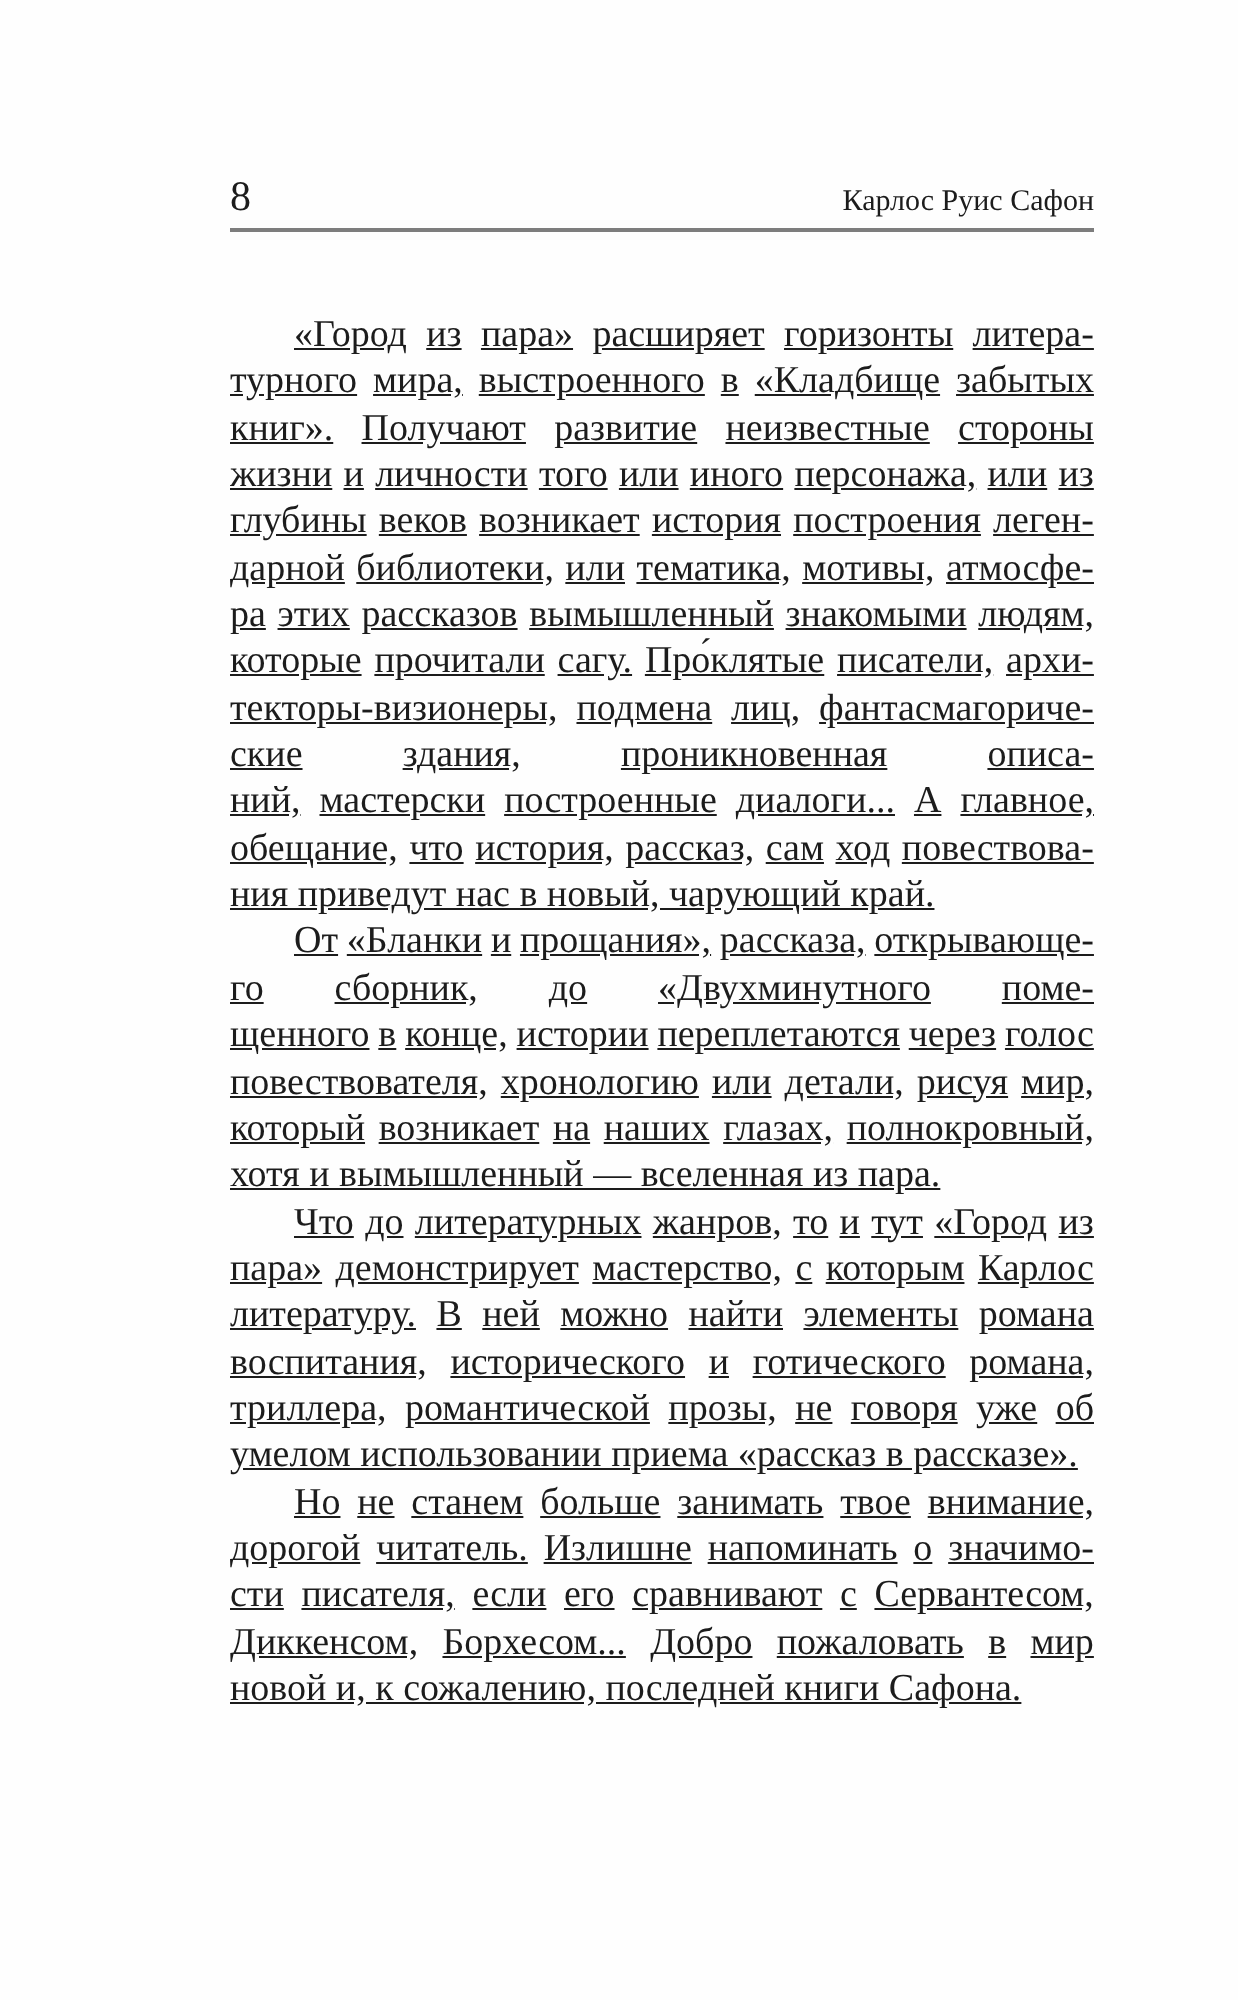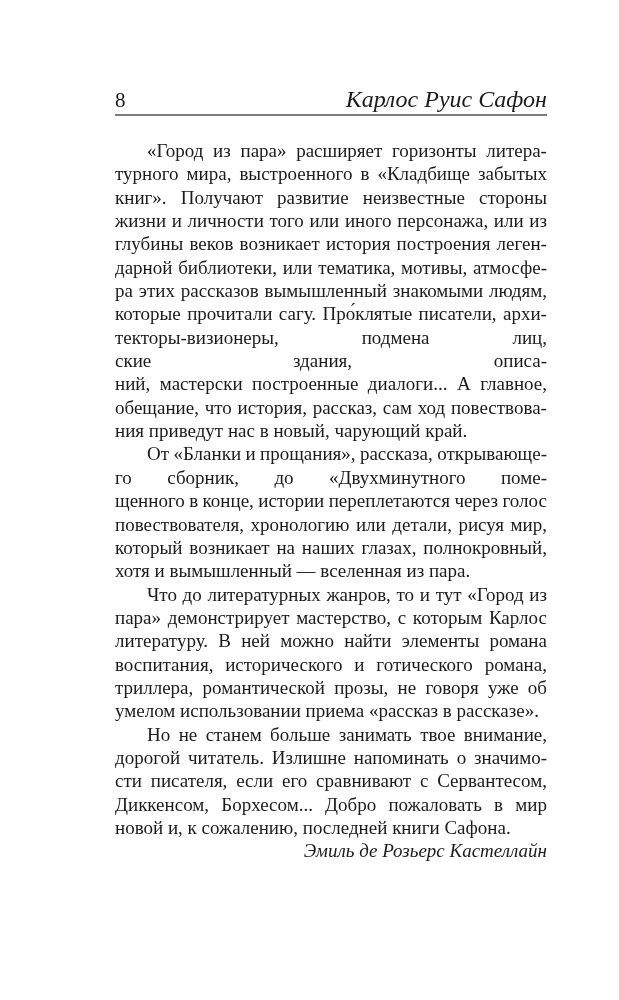--- a/index.html
+++ b/index.html
@@ -26,34 +26,34 @@
     display: flex;
     justify-content: space-between;
     align-items: baseline;
     height: 24px;
   }
   .page-number {
     font-size: 21px;
     letter-spacing: 0.5px;
   }
   .running-head-title {
-    font-size: 24px;
-    font-style: italic;
+    font-size: 15px;
   }
   .header-rule {
     margin-top: 4px;
     height: 2px;
     background: #7d7d7d;
   }
   .body-text {
     position: absolute;
     left: 115px;
-    top: 139px;
+    top: 156px;
     width: 432px;
     font-size: 19px;
+    text-decoration: underline;
   }
   .paragraph { margin: 0; }
   .line {
     display: flex;
     justify-content: space-between;
     height: 23.35px;
     line-height: 23.35px;
     overflow: hidden;
     white-space: nowrap;
   }
@@ -149,24 +149,26 @@
           <span>прочитали</span>
           <span>сагу.</span>
           <span>Про́клятые</span>
           <span>писатели,</span>
           <span>архи-</span>
         </div>
         <div class="line">
           <span>текторы-визионеры,</span>
           <span>подмена</span>
           <span>лиц,</span>
+          <span>фантасмагориче-</span>
         </div>
         <div class="line">
           <span>ские</span>
           <span>здания,</span>
+          <span>проникновенная</span>
           <span>описа-</span>
         </div>
         <div class="line">
           <span>ний,</span>
           <span>мастерски</span>
           <span>построенные</span>
           <span>диалоги...</span>
           <span>А</span>
           <span>главное,</span>
         </div>
@@ -301,16 +303,15 @@
         <div class="line">
           <span>Диккенсом,</span>
           <span>Борхесом...</span>
           <span>Добро</span>
           <span>пожаловать</span>
           <span>в</span>
           <span>мир</span>
         </div>
         <div class="line last">новой и, к сожалению, последней книги Сафона.</div>
       </div>
-      <div class="signature">Эмиль де Розьерс Кастеллайн</div>
   </div>
 
 </div>
 
 </body></html>

